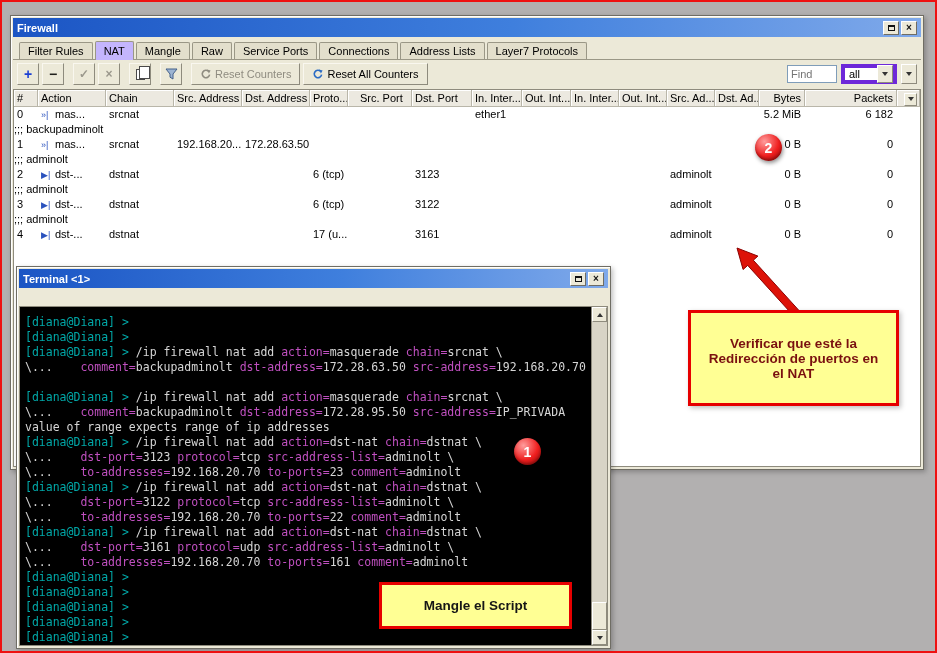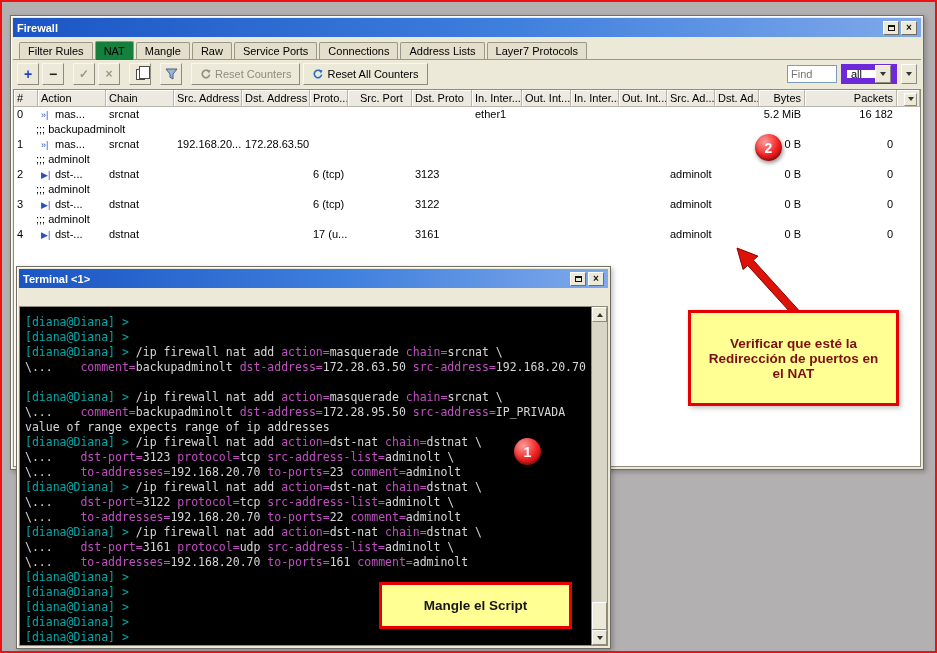--- a/index.html
+++ b/index.html
@@ -18,39 +18,39 @@
   .tbtn { width:16px; height:14px; background:#ece9d8; border:1px solid;
           border-color:#fff #6f6d64 #6f6d64 #fff; display:flex; align-items:center;
           justify-content:center; font-size:10px; line-height:10px; color:#111; cursor:default; }
   .maxbox { width:7px; height:6px; border:1px solid #111; border-top-width:2px; }
 
   
   #fw { left:8px; top:13px; width:914px; height:455px; }
   .tabbar { display:flex; align-items:flex-end; padding:4px 4px 0 6px; position:relative; z-index:2; }
   .tab { height:17px; padding:2px 8px 0; margin-right:2px; background:#e3dfcc;
          border:1px solid #9a9786; border-bottom:none; border-radius:2px 2px 0 0; white-space:nowrap; }
-  .tab.active { height:19px; background:#15803d; margin-bottom:-1px; padding-top:3px; }
+  .tab.active { height:19px; background:#c4b5fd; margin-bottom:-1px; padding-top:3px; }
   .toolbar { border-top:1px solid #9a9786; padding:3px 4px; display:flex; align-items:center; gap:3px; }
   .tool-btn { width:22px; height:22px; background:#ece9d8; border:1px solid;
               border-color:#f9f7ef #8e8b7d #8e8b7d #f9f7ef; display:flex; align-items:center;
               justify-content:center; font-weight:bold; font-size:14px; }
   .sep { width:3px; }
   .plus  { color:#1b3fd4; }
   .minus { color:#20201c; }
   .gray  { color:#9b988c; font-size:12px; }
   .copy-icon { position:relative; width:9px; height:11px; border:1px solid #4a4a4a; background:#fff; }
   .copy-icon::after { content:""; position:absolute; left:2px; top:-4px; width:9px; height:11px;
                       border:1px solid #4a4a4a; background:#fff; }
   .push-btn { height:22px; background:#ece9d8; border:1px solid;
               border-color:#f9f7ef #8e8b7d #8e8b7d #f9f7ef; display:flex; align-items:center;
               gap:4px; padding:0 8px; white-space:nowrap; }
   .push-btn.disabled { color:#8f8c80; }
   .tb-right { margin-left:auto; display:flex; align-items:center; gap:4px; }
   .find-input { width:50px; height:18px; border:1px solid #7f9db9; padding:1px 3px; font:11px "Liberation Sans",sans-serif; }
-  .combo { width:56px; height:20px; border:6px solid #6d28d9; background:#fff; display:flex; align-items:center; }
+  .combo { width:56px; height:20px; border:4px solid #6d28d9; background:#fff; display:flex; align-items:center; }
   .combo .val { flex:1; padding-left:4px; }
   .combo-arrow, .mini-arrow-btn { width:16px; height:18px; background:#ece9d8;
       border:1px solid; border-color:#fff #8e8b7d #8e8b7d #fff;
       display:flex; align-items:center; justify-content:center; }
   .mini-arrow-btn { height:20px; }
   .darr { width:0; height:0; border-left:3px solid transparent; border-right:3px solid transparent; border-top:4px solid #333; }
   .uarr { width:0; height:0; border-left:3px solid transparent; border-right:3px solid transparent; border-bottom:4px solid #333; }
 
   .listarea { flex:1; margin-top:1px; background:#fff; border:1px solid #8e8b7d; overflow:hidden;
               display:flex; flex-direction:column; }
@@ -59,21 +59,21 @@
            border-bottom:1px solid #b9b6a9; box-shadow:inset 1px 1px 0 #fff;
            overflow:hidden; white-space:nowrap; }
   .hcell.r { text-align:right; }
   .hfill { flex:1; display:flex; justify-content:flex-end; align-items:center; padding-right:2px; }
   .col-sel { width:13px; height:13px; background:#ece9d8; border:1px solid;
              border-color:#fff #8e8b7d #8e8b7d #fff; display:flex; align-items:center; justify-content:center; }
   .rows { flex:1; overflow:hidden; }
   .rrow { display:flex; height:15px; line-height:15px; }
   .cell { padding:0 3px; overflow:hidden; white-space:nowrap; }
   .cell.r { text-align:right; padding-right:4px; }
-  .crow span { padding-left:22px; }
+  .crow span { }
   .act-icon { display:inline-block; width:14px; color:#2a52be; font-size:9px; }
 
   
   #term { left:14px; top:264px; width:595px; height:383px; }
   .term-body { flex:1; margin-top:18px; border:1px solid #8e8b7d; display:flex; overflow:hidden; }
   .term-text { flex:1; background:#000; padding:8px 2px 0 5px; overflow:hidden;
                font-family:"DejaVu Sans Mono", monospace; font-size:11.5px; }
   .tline { height:15px; line-height:15px; white-space:pre; }
   .cursor { display:inline-block; width:7px; height:12px; background:#f95fbe; vertical-align:middle; }
   .sbar { flex:0 0 16px; background:#d8d4c6; border-left:1px solid #8e8b7d; display:flex; flex-direction:column; }
@@ -172,21 +172,21 @@
 
     <div class="listarea">
       <div class="thead">
           <div class="hcell" style="width: 24px;">#</div>
           <div class="hcell" style="width: 68px;">Action</div>
           <div class="hcell" style="width: 68px;">Chain</div>
           <div class="hcell" style="width: 68px;">Src. Address</div>
           <div class="hcell" style="width: 68px;">Dst. Address</div>
           <div class="hcell" style="width: 38px; text-align: right;">Proto...</div>
           <div class="hcell" style="width: 64px; padding-left: 12px;">Src. Port</div>
-          <div class="hcell" style="width: 60px;">Dst. Proto</div>
+          <div class="hcell" style="width: 60px;">Dst. Port</div>
           <div class="hcell" style="width: 50px;">In. Inter...</div>
           <div class="hcell" style="width: 49px;">Out. Int...</div>
           <div class="hcell" style="width: 48px;">In. Inter...</div>
           <div class="hcell" style="width: 48px;">Out. Int...</div>
           <div class="hcell" style="width: 48px;">Src. Ad...</div>
           <div class="hcell" style="width: 44px;">Dst. Ad...</div>
           <div class="hcell r" style="width: 46px;">Bytes</div>
           <div class="hcell r" style="width: 92px;">Packets</div>
           <div class="hcell hfill">
             <span class="col-sel">
@@ -204,21 +204,21 @@
             <div class="cell" style="width: 38px;"></div>
             <div class="cell" style="width: 64px;"></div>
             <div class="cell" style="width: 60px;"></div>
             <div class="cell" style="width: 50px;">ether1</div>
             <div class="cell" style="width: 49px;"></div>
             <div class="cell" style="width: 48px;"></div>
             <div class="cell" style="width: 48px;"></div>
             <div class="cell" style="width: 48px;"></div>
             <div class="cell" style="width: 44px;"></div>
             <div class="cell r" style="width: 46px;">5.2 MiB</div>
-            <div class="cell r" style="width: 92px;">16 182</div>
+            <div class="cell r" style="width: 92px;">6 182</div>
             <div class="cell" style="flex: 1 1 0%;"></div>
           </div>
           <div class="rrow crow">
             <span>;;; backupadminolt</span>
           </div>
           <div class="rrow">
             <div class="cell" style="width: 24px;">1</div>
             <div class="cell" style="width: 68px;"><span class="act-icon">»|</span>mas...</div>
             <div class="cell" style="width: 68px;">srcnat</div>
             <div class="cell" style="width: 68px;">192.168.20...</div>

